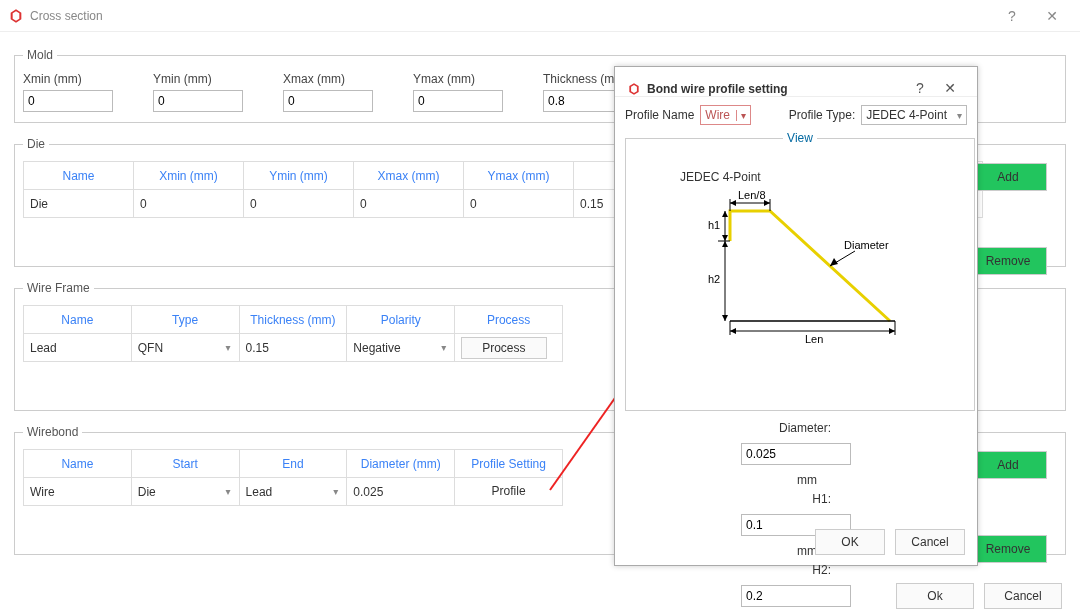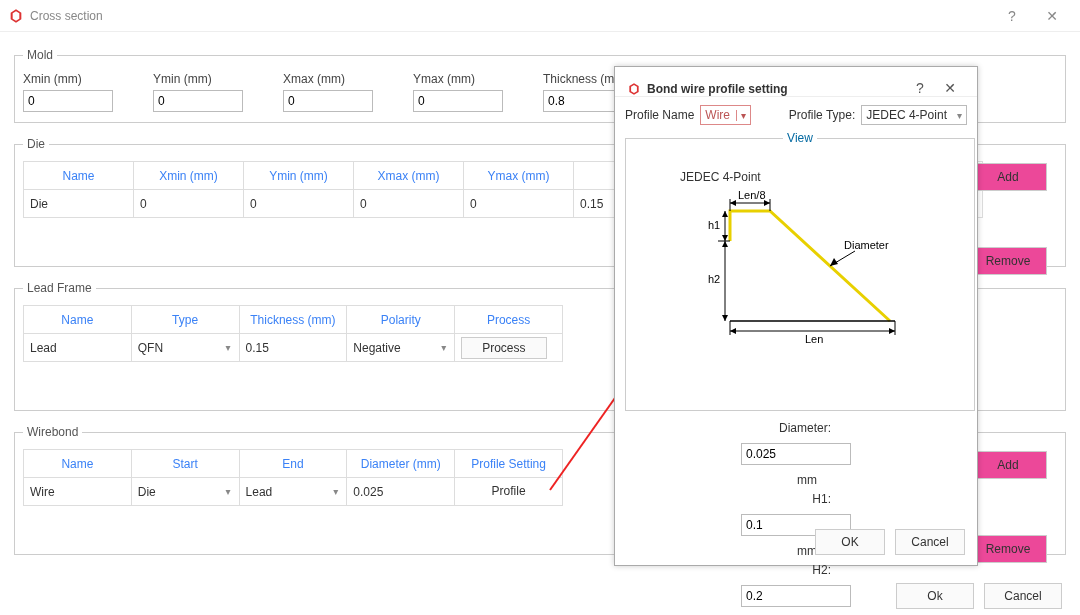--- a/index.html
+++ b/index.html
@@ -27,21 +27,21 @@
   table.data th, table.data td { border: 1px solid #ddd; height: 28px; padding: 0 6px; text-align: left; font-weight: normal; }
   table.data th { text-align: center; color: #3b82f6; }
   .cell-select { display: flex; align-items: center; justify-content: space-between; height: 100%; }
   .dd-arrow { color: #888; font-size: 10px; padding-right: 2px; }
   .cell-btn { text-align: center; }
   .cell-btn-inner { border: 1px solid #ccc; display:inline-block; width: 90%; height: 22px; line-height:20px; text-align:center; background:#fafafa;}
   .profile-highlight { border: 2px solid #e22; padding:0; }
   .profile-highlight .cell-btn-inner { border: none; background:#fff; width:100%; height:100%; line-height:26px; }
 
   
-  .sidebtn { position: absolute; right: 18px; width: 78px; height: 28px; border: 1px solid #ccc; background: #ec4899; text-align: center; line-height: 26px; }
+  .sidebtn { position: absolute; right: 18px; width: 78px; height: 28px; border: 1px solid #ccc; background: #22c55e; text-align: center; line-height: 26px; }
 
   
   .footer { position: absolute; right: 18px; bottom: 6px; display: flex; gap: 10px; }
   .footer .btn { width: 78px; height: 26px; border:1px solid #ccc; background:#fafafa; text-align:center; line-height:24px; }
 
   
   .dialog { position: absolute; left: 614px; top: 66px; width: 364px; height: 500px; border: 1px solid #aaa; background: #fff; box-shadow: 0 0 6px rgba(0,0,0,0.2); }
   .dlg-title { height: 30px; display:flex; align-items:flex-end; padding:0 12px; border-bottom:1px solid #eee;}
   .dlg-title .spacer { flex:1; }
   .dlg-title .sysbtn { width:30px; text-align:center; color:#555; font-size:14px; }
@@ -128,21 +128,21 @@
         <td>0</td>
         <td>0.15</td>
       </tr>
     </tbody>
       </table>
     <div class="sidebtn" style="top:12px">Add</div>
     <div class="sidebtn" style="top:96px">Remove</div>
   </fieldset>
 
   <fieldset class="group" style="height:130px">
-    <legend>Lead Frame</legend>
+    <legend>Wire Frame</legend>
     <table class="data" style="width:540px">
       <tbody>
           <tr>
         <th style="width:108px">Name</th>
         <th style="width:108px">Type</th>
         <th style="width:108px">Thickness (mm)</th>
         <th style="width:108px">Polarity</th>
         <th style="width:108px">Process</th>
       </tr>
       <tr>

